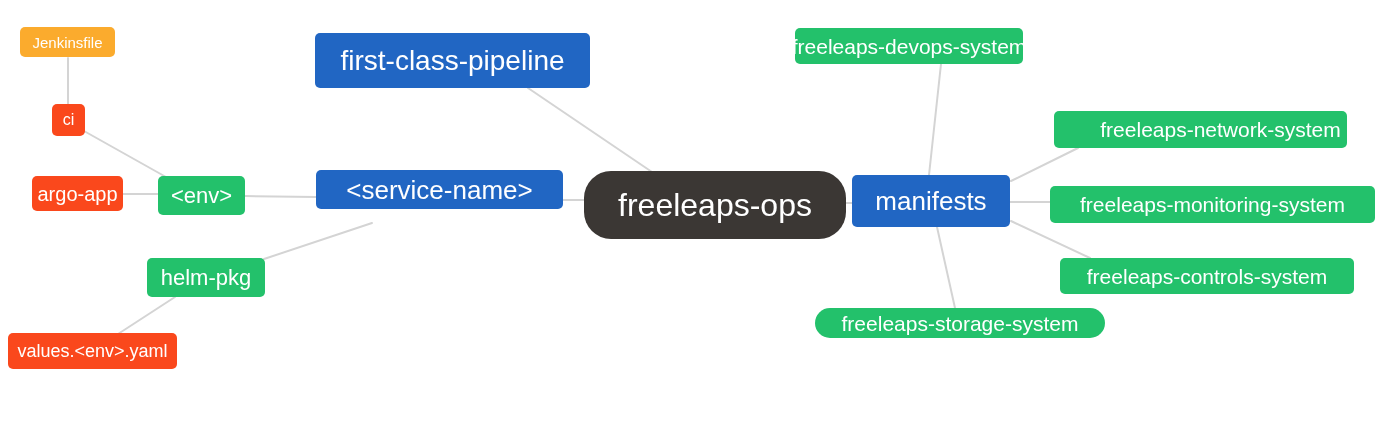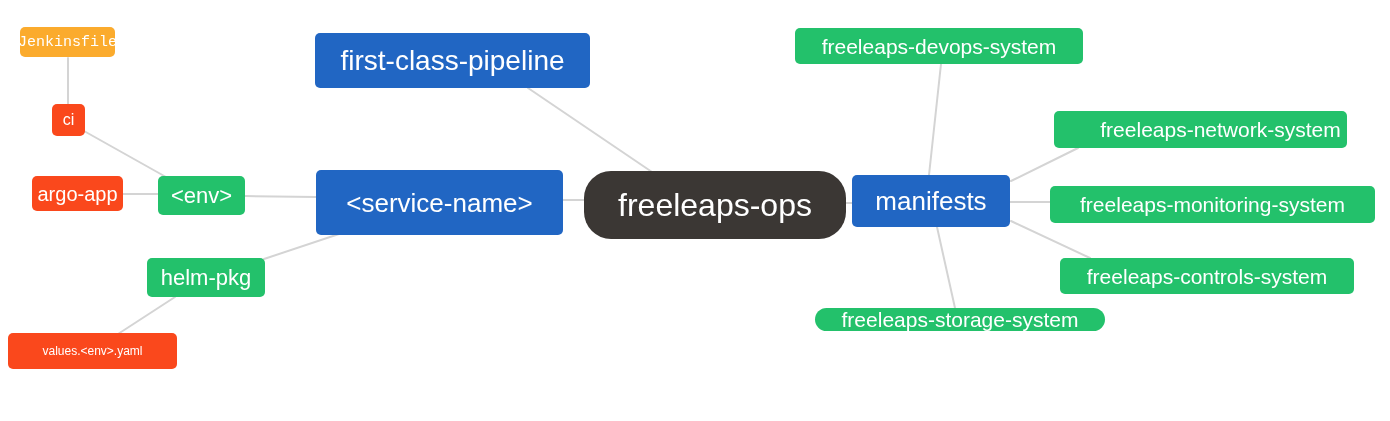--- a/index.html
+++ b/index.html
@@ -50,29 +50,29 @@
       <line x1="563" y1="200" x2="584" y2="200" stroke="#d4d4d4" stroke-width="2" stroke-linecap="round"></line>
       <line x1="528" y1="88" x2="652" y2="172" stroke="#d4d4d4" stroke-width="2" stroke-linecap="round"></line>
       <line x1="846" y1="203" x2="852" y2="203" stroke="#d4d4d4" stroke-width="2" stroke-linecap="round"></line>
       <line x1="941" y1="64" x2="929" y2="175" stroke="#d4d4d4" stroke-width="2" stroke-linecap="round"></line>
       <line x1="1011" y1="181" x2="1078" y2="148" stroke="#d4d4d4" stroke-width="2" stroke-linecap="round"></line>
       <line x1="1010" y1="202" x2="1050" y2="202" stroke="#d4d4d4" stroke-width="2" stroke-linecap="round"></line>
       <line x1="1011" y1="221" x2="1090" y2="258" stroke="#d4d4d4" stroke-width="2" stroke-linecap="round"></line>
       <line x1="937" y1="227" x2="955" y2="308" stroke="#d4d4d4" stroke-width="2" stroke-linecap="round"></line>
     </svg>
   <div id="node-layer">
-      <div class="node" style="left: 20px; top: 27px; width: 95px; height: 30px; font-size: 15px; background: rgb(251, 171, 45); color: rgb(255, 255, 255); font-family: Liberation Mono, monospace;">Jenkinsfile</div>
+      <div class="node" style="left: 20px; top: 27px; width: 95px; height: 30px; font-size: 15px; background: rgb(251, 171, 45); color: rgb(255, 255, 255);">Jenkinsfile</div>
       <div class="node" style="left: 52px; top: 104px; width: 33px; height: 32px; font-size: 16px; background: rgb(250, 72, 28); color: rgb(255, 255, 255);">ci</div>
       <div class="node" style="left: 32px; top: 176px; width: 91px; height: 35px; font-size: 20px; background: rgb(250, 72, 28); color: rgb(255, 255, 255);">argo-app</div>
       <div class="node" style="left: 158px; top: 176px; width: 87px; height: 39px; font-size: 22px; background: rgb(35, 193, 107); color: rgb(255, 255, 255);">&lt;env&gt;</div>
-      <div class="node" style="left: 316px; top: 170px; width: 247px; height: 65px; font-size: 26px; background: rgb(33, 102, 195); color: rgb(255, 255, 255);">&lt;service-name&gt;</div>
+      <div class="node" style="left: 316px; top: 170px; width: 247px; height: 39px; font-size: 26px; background: rgb(33, 102, 195); color: rgb(255, 255, 255);">&lt;service-name&gt;</div>
       <div class="node" style="left: 315px; top: 33px; width: 275px; height: 55px; font-size: 28px; background: rgb(33, 102, 195); color: rgb(255, 255, 255);">first-class-pipeline</div>
       <div class="node" style="left: 584px; top: 171px; width: 262px; height: 68px; font-size: 32px; background: rgb(59, 55, 52); color: rgb(255, 255, 255); border-radius: 27px;">freeleaps-ops</div>
       <div class="node" style="left: 852px; top: 175px; width: 158px; height: 52px; font-size: 26px; background: rgb(33, 102, 195); color: rgb(255, 255, 255);">manifests</div>
-      <div class="node" style="left: 795px; top: 28px; width: 288px; height: 36px; font-size: 21px; background: rgb(35, 193, 107); color: rgb(255, 255, 255);">freeleaps-devops-system</div>
+      <div class="node" style="left: 795px; top: 28px; width: 228px; height: 36px; font-size: 21px; background: rgb(35, 193, 107); color: rgb(255, 255, 255);">freeleaps-devops-system</div>
       <div class="node" style="left: 1054px; top: 111px; width: 293px; height: 37px; font-size: 21px; background: rgb(35, 193, 107); color: rgb(255, 255, 255); padding-left: 40px;">freeleaps-network-system</div>
       <div class="node" style="left: 1050px; top: 186px; width: 325px; height: 37px; font-size: 21px; background: rgb(35, 193, 107); color: rgb(255, 255, 255);">freeleaps-monitoring-system</div>
       <div class="node" style="left: 1060px; top: 258px; width: 294px; height: 36px; font-size: 21px; background: rgb(35, 193, 107); color: rgb(255, 255, 255);">freeleaps-controls-system</div>
-      <div class="node" style="left: 815px; top: 308px; width: 290px; height: 23px; font-size: 21px; background: rgb(35, 193, 107); color: rgb(255, 255, 255); border-radius: 15px;">freeleaps-storage-system</div>
+      <div class="node" style="left: 815px; top: 308px; width: 290px; height: 30px; font-size: 21px; background: rgb(35, 193, 107); color: rgb(255, 255, 255); border-radius: 15px;">freeleaps-storage-system</div>
       <div class="node" style="left: 147px; top: 258px; width: 118px; height: 39px; font-size: 22px; background: rgb(35, 193, 107); color: rgb(255, 255, 255);">helm-pkg</div>
-      <div class="node" style="left: 8px; top: 333px; width: 169px; height: 36px; font-size: 12px; background: rgb(250, 72, 28); color: rgb(255, 255, 255);">values.&lt;env&gt;.yaml</div>
+      <div class="node" style="left: 8px; top: 333px; width: 169px; height: 36px; font-size: 18px; background: rgb(250, 72, 28); color: rgb(255, 255, 255);">values.&lt;env&gt;.yaml</div>
     </div>
 </div>
 
 </body></html>

